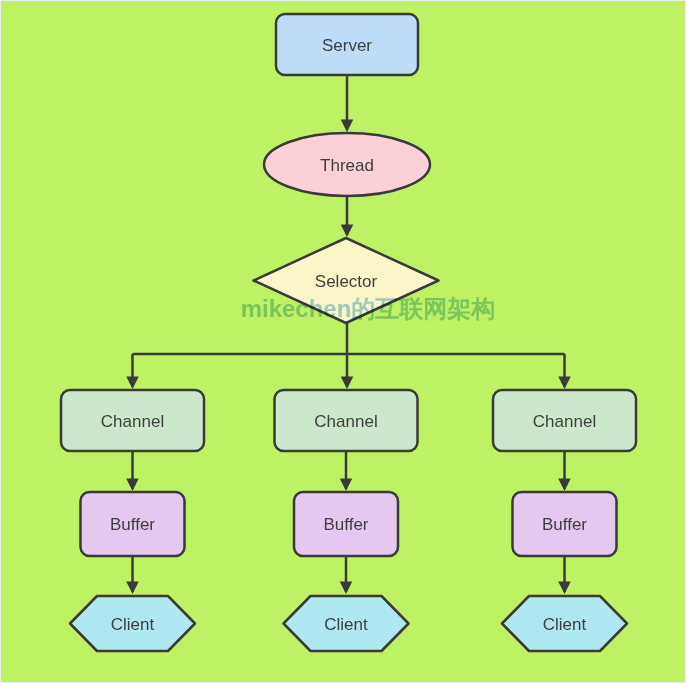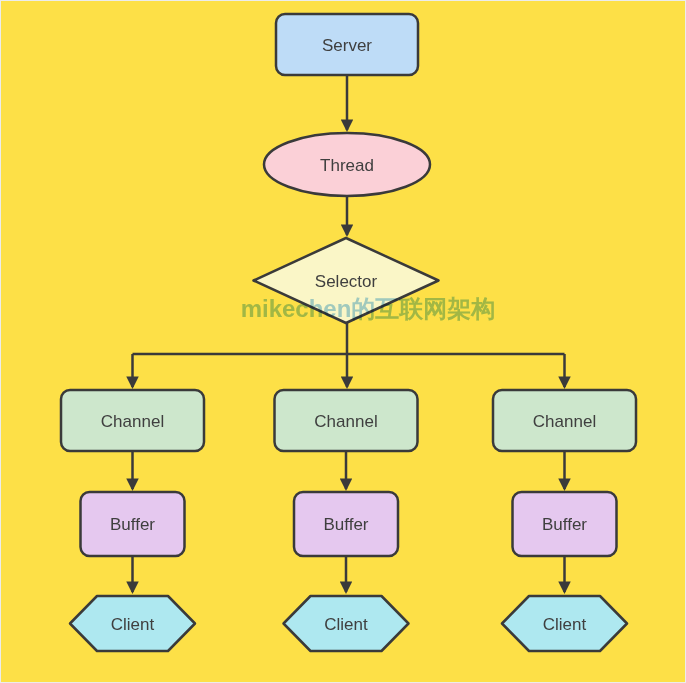--- a/index.html
+++ b/index.html
@@ -5,21 +5,21 @@
   html, body {
     margin: 0;
     padding: 0;
     background: #ffffff;
     font-family: "Liberation Sans", sans-serif;
   }
   .canvas {
     position: relative;
     width: 684px;
     height: 681px;
-    background: #fde047;
+    background: #bef264;
     border: 1px solid #ececec;
     overflow: hidden;
   }
   svg { display: block; }
   .shape {
     stroke-width: 2.5;
     stroke-linejoin: round;
   }
   .edge {
     fill: none;

